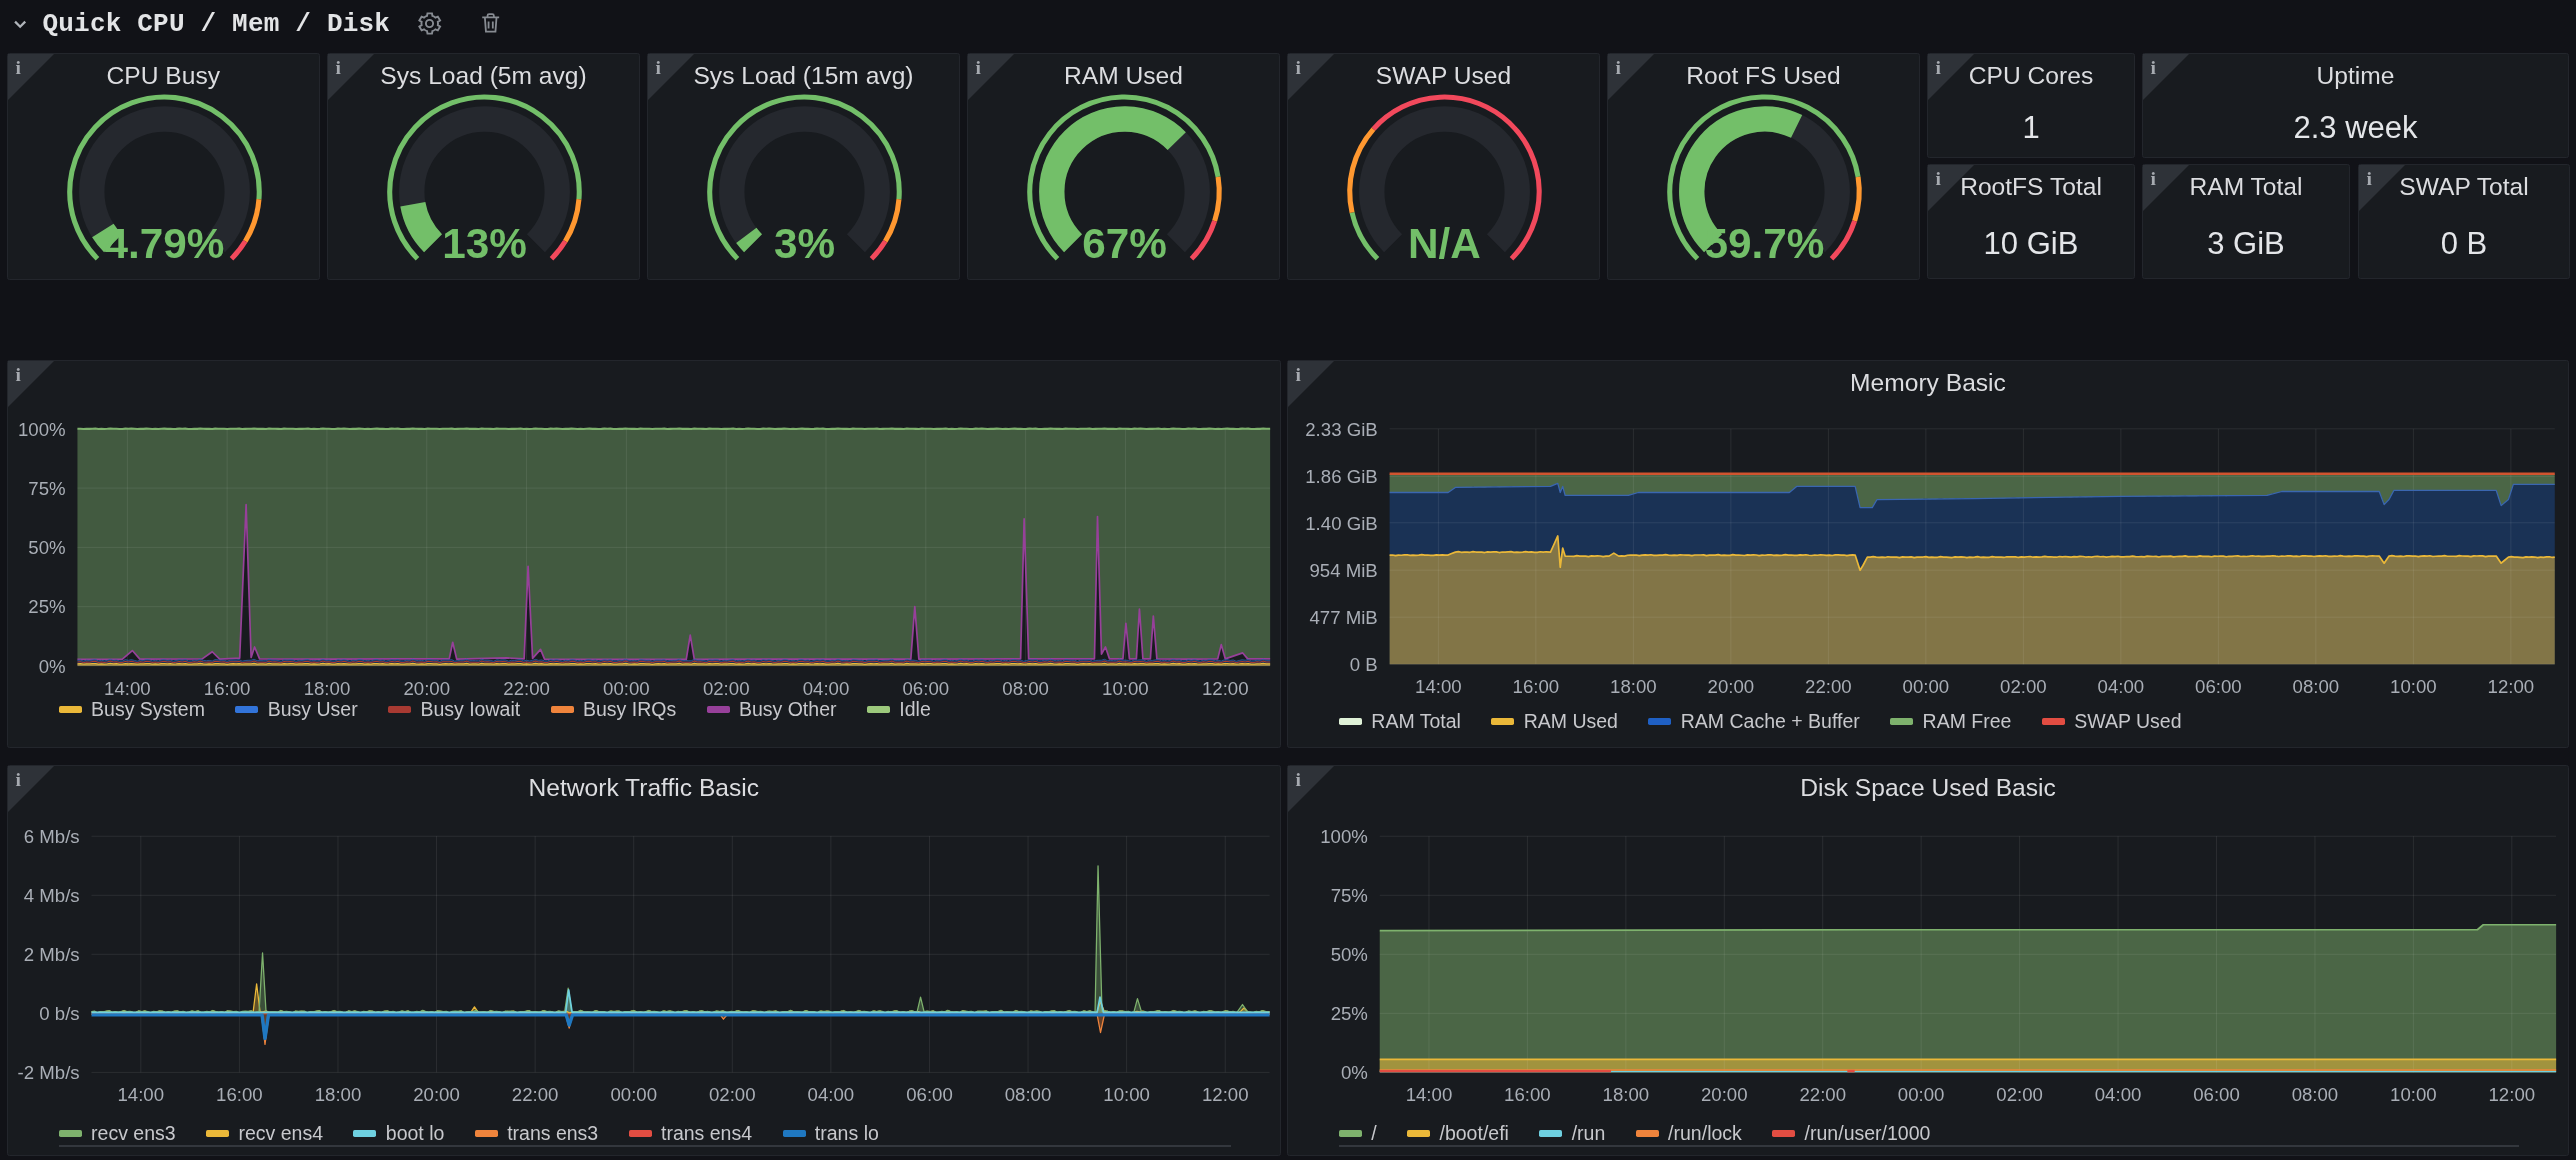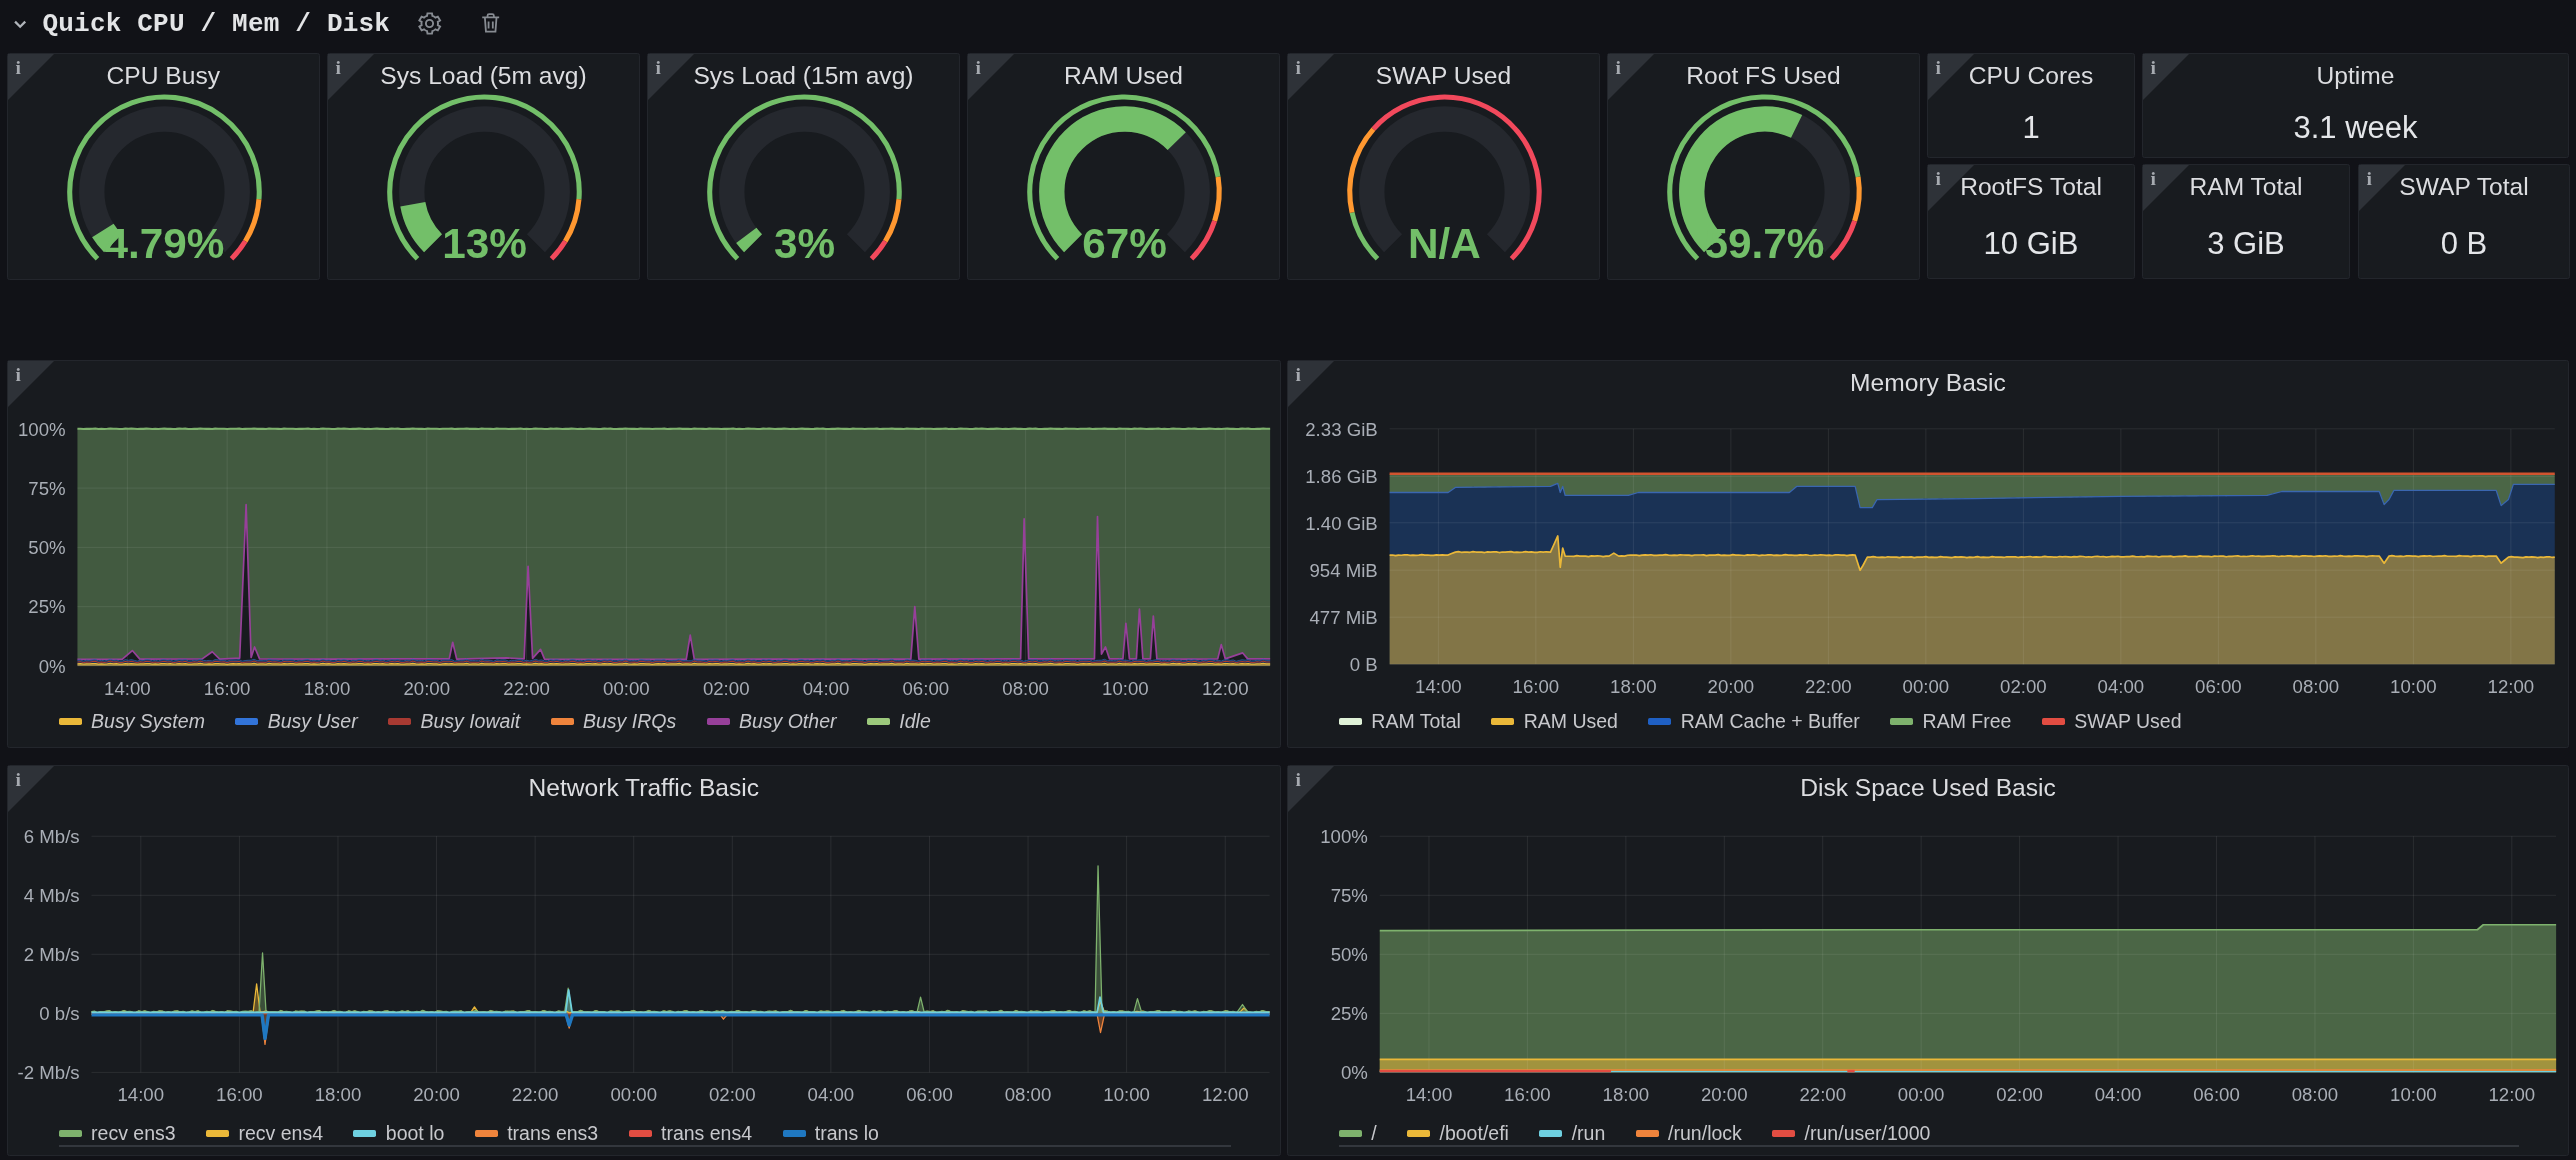--- a/index.html
+++ b/index.html
@@ -130,21 +130,21 @@
     <div class="panel" style="left: 1927px; top: 53px; width: 208px; height: 105px;">
       <div class="corner"></div>
       <span class="corner-i">i</span>
       <div class="ptitle">CPU Cores</div>
       <div class="statval" style="top: 56px;">1</div>
     </div>
     <div class="panel" style="left: 2142px; top: 53px; width: 427px; height: 105px;">
       <div class="corner"></div>
       <span class="corner-i">i</span>
       <div class="ptitle">Uptime</div>
-      <div class="statval" style="top: 56px;">3.1 week</div>
+      <div class="statval" style="top: 56px;">2.3 week</div>
     </div>
     <div class="panel" style="left: 1927px; top: 164px; width: 208px; height: 115px;">
       <div class="corner"></div>
       <span class="corner-i">i</span>
       <div class="ptitle">RootFS Total</div>
       <div class="statval" style="top: 61px;">10 GiB</div>
     </div>
     <div class="panel" style="left: 2142px; top: 164px; width: 208px; height: 115px;">
       <div class="corner"></div>
       <span class="corner-i">i</span>
@@ -197,21 +197,21 @@
         <text x="494.38493723849376" y="394" text-anchor="middle" fill="#A9AEB6" font-size="22">20:00</text>
         <text x="612.2092050209205" y="394" text-anchor="middle" fill="#A9AEB6" font-size="22">22:00</text>
         <text x="730.0334728033473" y="394" text-anchor="middle" fill="#A9AEB6" font-size="22">00:00</text>
         <text x="847.8577405857742" y="394" text-anchor="middle" fill="#A9AEB6" font-size="22">02:00</text>
         <text x="965.682008368201" y="394" text-anchor="middle" fill="#A9AEB6" font-size="22">04:00</text>
         <text x="1083.5062761506279" y="394" text-anchor="middle" fill="#A9AEB6" font-size="22">06:00</text>
         <text x="1201.3305439330545" y="394" text-anchor="middle" fill="#A9AEB6" font-size="22">08:00</text>
         <text x="1319.1548117154812" y="394" text-anchor="middle" fill="#A9AEB6" font-size="22">10:00</text>
         <text x="1436.979079497908" y="394" text-anchor="middle" fill="#A9AEB6" font-size="22">12:00</text>
       </svg>
-      <div class="legend" style="left: 51px; top: 349px; font-style: italic;">
+      <div class="legend" style="left: 51px; top: 337px;">
         <div class="legitem">
           <div class="legswatch" style="background: rgb(234, 184, 57);"></div>
           <div class="leglabel">Busy System</div>
         </div>
         <div class="legitem">
           <div class="legswatch" style="background: rgb(50, 116, 217);"></div>
           <div class="leglabel">Busy User</div>
         </div>
         <div class="legitem">
           <div class="legswatch" style="background: rgb(168, 58, 50);"></div>

